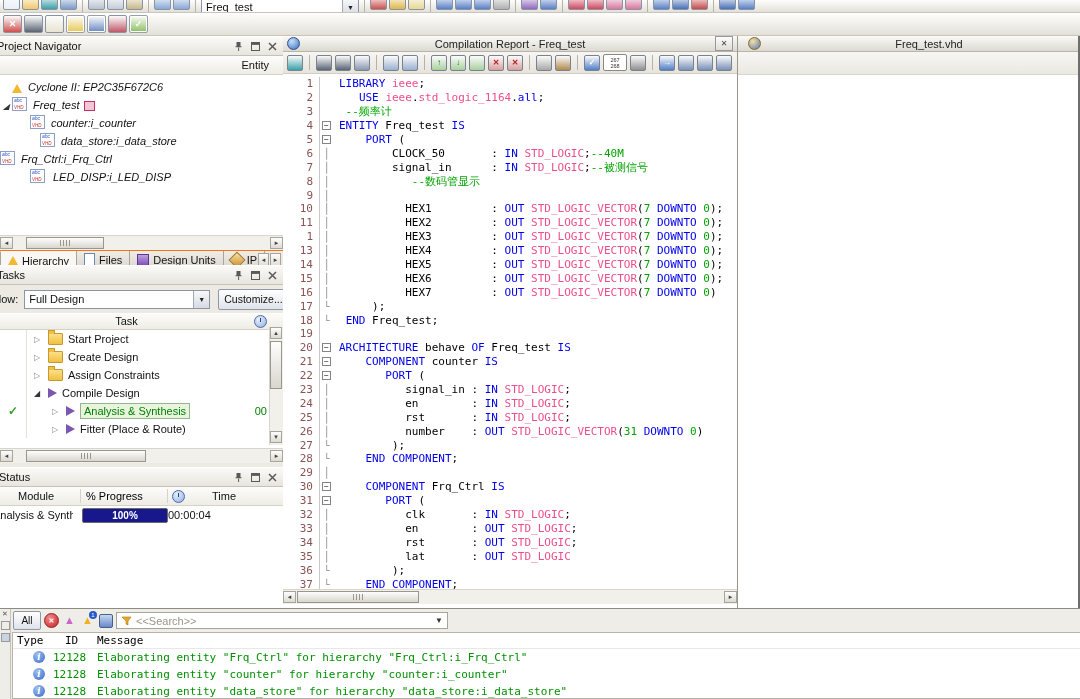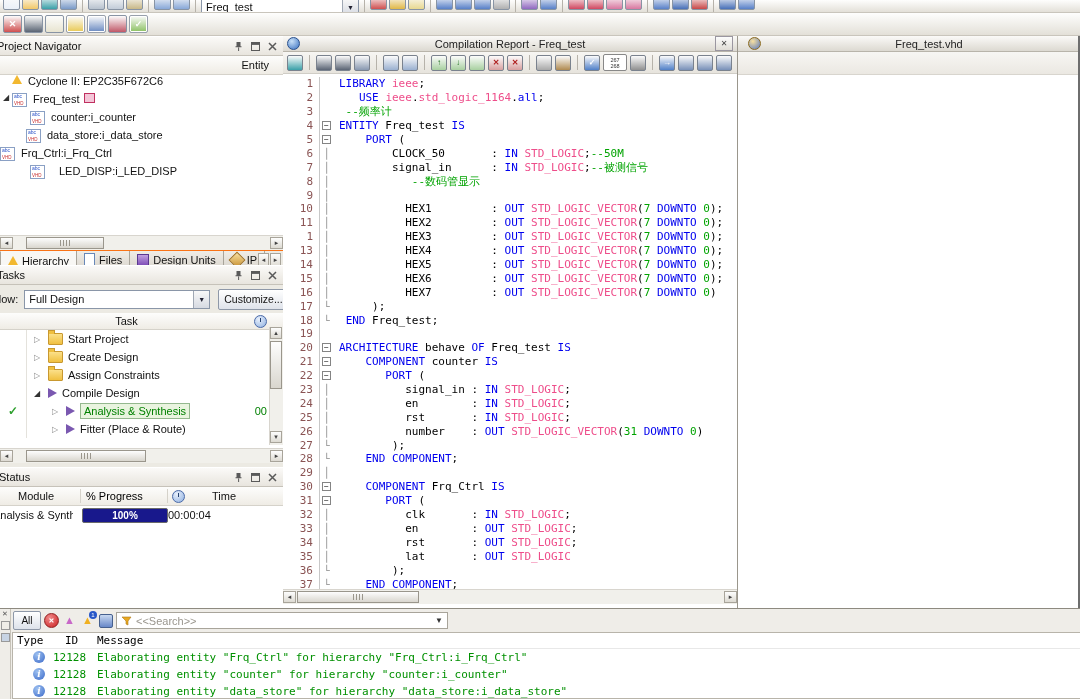--- a/index.html
+++ b/index.html
@@ -24,21 +24,21 @@
   
   .panel{position:absolute;left:0;width:283px;}
   .panel-hdr{height:18px;background:linear-gradient(#FBFAF8,#E8E5DE);border-top:1px solid #fff;
              border-bottom:1px solid #C6C2B9;display:flex;align-items:center;padding:0 4px;overflow:hidden;}
   .cropL{margin-left:-7px;white-space:nowrap;}
   .panel-btns{margin-left:auto;display:flex;gap:4px;align-items:center;}
   .pbtn{width:13px;height:12px;display:flex;align-items:center;justify-content:center;}
   .colhdr{height:18px;background:linear-gradient(#FDFDFC,#EFECE5);border-bottom:1px solid #D5D2CA;
           display:flex;align-items:center;}
   .white{background:#fff;}
-  .trow{height:18px;display:flex;align-items:flex-start;white-space:nowrap;}
+  .trow{height:18px;display:flex;align-items:flex-end;white-space:nowrap;font-style:italic;}
   .exp{width:12px;text-align:center;font-size:8px;color:#8A8A8A;flex:none;}
   .expon{color:#333;}
   .tri{width:0;height:0;border-left:5px solid transparent;border-right:5px solid transparent;
        border-bottom:9px solid #F2B830;flex:none;}
   .vhdic{width:13px;height:12px;background:#fff;border:1px solid #8AA0C4;position:relative;flex:none;}
   .vhdic::before{content:"abc";position:absolute;top:0;left:1px;font-size:5px;line-height:5px;color:#2850C8;}
   .vhdic::after{content:"VHD";position:absolute;bottom:0;left:1px;font-size:4.5px;line-height:5px;color:#C83030;}
   .minired{width:9px;height:8px;background:#F4C6D8;border:1px solid #C03060;margin-left:5px;flex:none;}
   .foldic{width:13px;height:10px;background:linear-gradient(#FBE08A,#F0C040);border:1px solid #C89830;
           border-radius:1px;position:relative;flex:none;}
@@ -233,31 +233,31 @@
         <div class="trow">
           <span class="exp expon">◢</span>
           <span class="vhdic"></span>
           <span style="margin-left: 6px;">Freq_test</span>
           <span class="minired"></span>
         </div>
         <div class="trow" style="padding-left: 30px;">
           <span class="vhdic"></span>
           <span style="margin-left: 6px;">counter:i_counter</span>
         </div>
-        <div class="trow" style="padding-left: 26px;">
+        <div class="trow" style="padding-left: 40px;">
           <span class="vhdic"></span>
           <span style="margin-left: 6px;">data_store:i_data_store</span>
         </div>
         <div class="trow" style="">
           <span class="vhdic"></span>
           <span style="margin-left: 6px;">Frq_Ctrl:i_Frq_Ctrl</span>
         </div>
         <div class="trow" style="padding-left: 30px;">
           <span class="vhdic"></span>
-          <span style="margin-left: 6px; padding-left: 8px;">LED_DISP:i_LED_DISP</span>
+          <span style=" padding-left: 8px;">LED_DISP:i_LED_DISP</span>
         </div>
       </div>
     <div class="hscroll">
       <span class="sarrow" style="left:0;">◂</span>
       <span class="sthumb" style="left:26px;width:78px;">
           <span class="grip"></span>
         </span>
       <span class="sarrow" style="right:0;">▸</span>
     </div>
     <div id="pnav-tabs">
@@ -493,21 +493,21 @@
         <div class="codeline">
           <span class="ln">5</span>
           <span class="fold">
             <span class="foldbox">−</span>
           </span>
           <span class="ct"><span class="seg-d">    </span><span class="seg-k">PORT</span><span class="seg-d"> (</span></span>
         </div>
         <div class="codeline">
           <span class="ln">6</span>
           <span class="fold">│</span>
-          <span class="ct"><span class="seg-d">        CLOCK_50       : </span><span class="seg-k">IN</span><span class="seg-d"> </span><span class="seg-t">STD_LOGIC</span><span class="seg-d">;</span><span class="seg-c">--50M</span></span>
+          <span class="ct"><span class="seg-d">        CLOCK_50       : </span><span class="seg-k">IN</span><span class="seg-d"> </span><span class="seg-t">STD_LOGIC</span><span class="seg-d">;</span><span class="seg-c">--40M</span></span>
         </div>
         <div class="codeline">
           <span class="ln">7</span>
           <span class="fold">│</span>
           <span class="ct"><span class="seg-d">        signal_in      : </span><span class="seg-k">IN</span><span class="seg-d"> </span><span class="seg-t">STD_LOGIC</span><span class="seg-d">;</span><span class="seg-c">--被测信号</span></span>
         </div>
         <div class="codeline">
           <span class="ln">8</span>
           <span class="fold">│</span>
           <span class="ct"><span class="seg-c">           --数码管显示</span></span>

